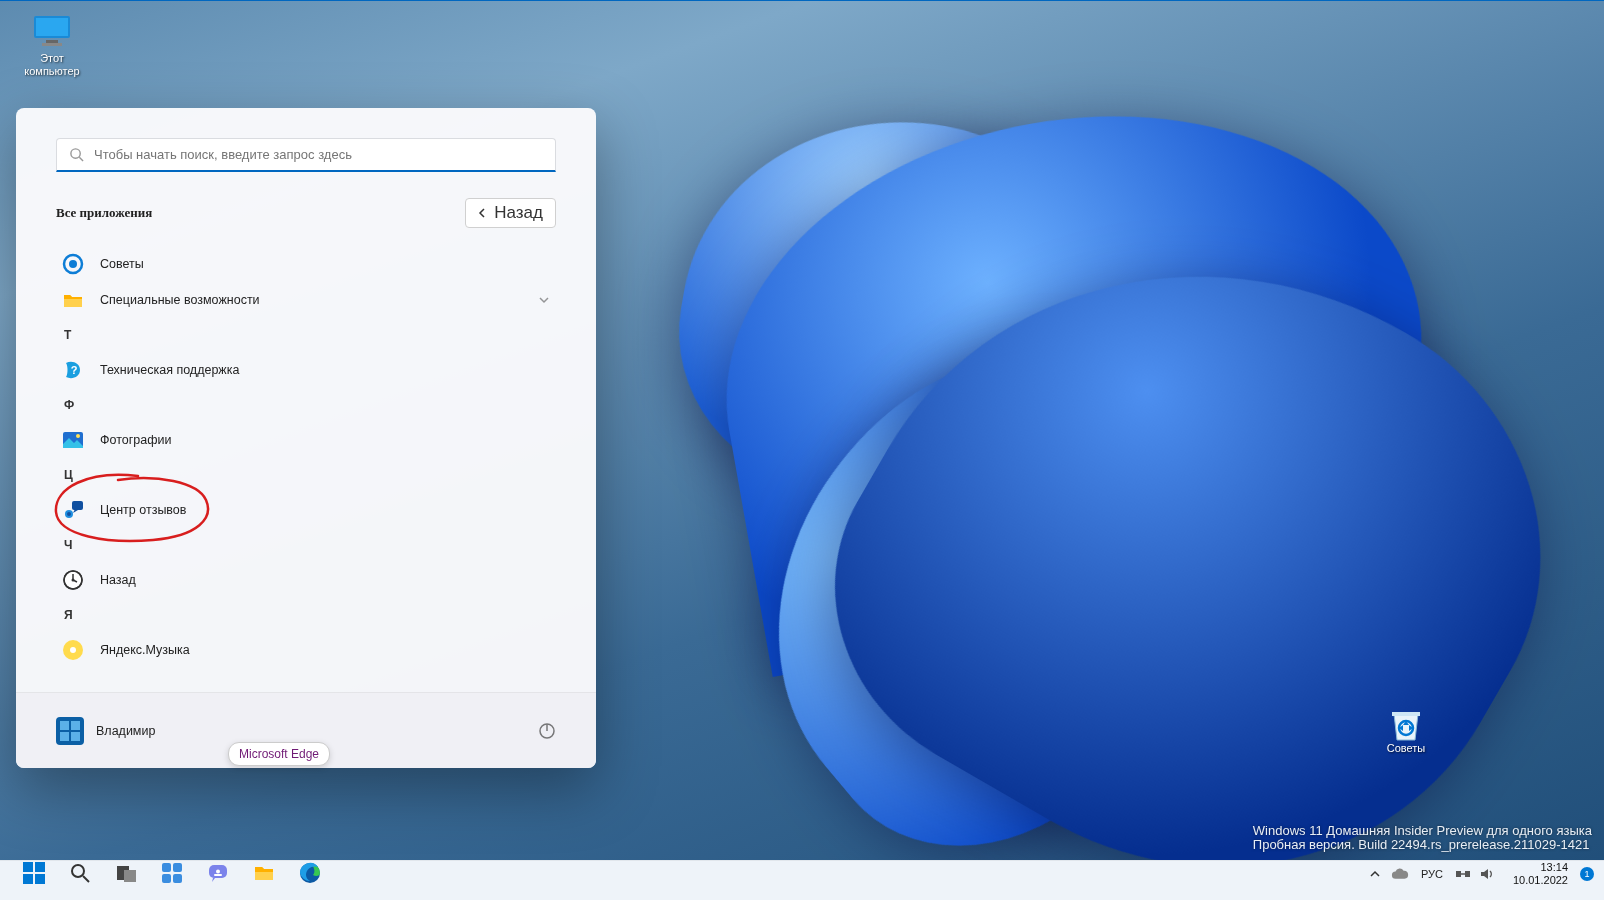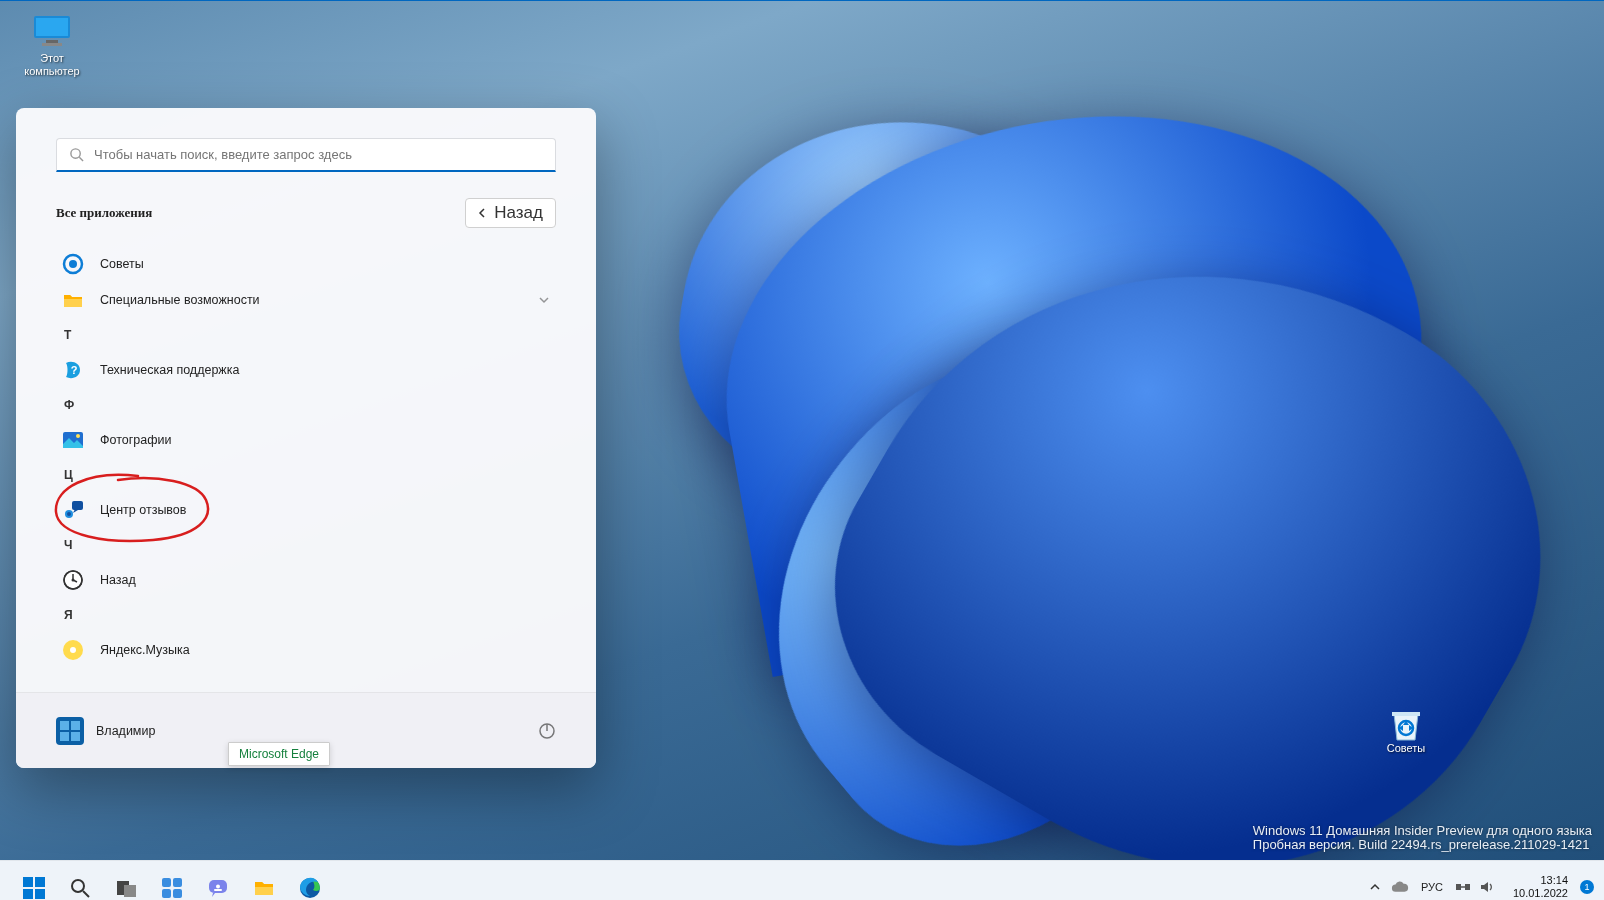--- a/index.html
+++ b/index.html
@@ -19,21 +19,21 @@
   .desktop-icon .ic { width: 40px; height: 34px; margin: 0 auto 4px; }
   .desktop-icon .lbl { color: #fff; font-size: 11px; line-height: 13px; text-shadow: 1px 1px 2px rgba(0,0,0,.7); }
   .pc-icon { left: 14px; top: 14px; }
   .recycle-icon { right: 160px; bottom: 160px; }
   .monitor-svg { fill: #1a8ad6; }
 
   
   .watermark { position: absolute; right: 12px; bottom: 48px; color: #e8eef5; font-size: 13px; line-height: 14px; z-index: 2; text-shadow: 0 0 3px rgba(0,0,0,.5);}
 
   
-  .taskbar { position: absolute; left: 0; right: 0; bottom: 0; height: 40px; background: #eef3f9; display: flex; align-items: flex-end; z-index: 50; border-top: 1px solid rgba(0,0,0,.05);}
+  .taskbar { position: absolute; left: 0; right: 0; bottom: 0; height: 40px; background: #eef3f9; display: flex; align-items: flex-start; z-index: 50; border-top: 1px solid rgba(0,0,0,.05);}
   .taskbar .left { display: flex; align-items: center; gap: 22px; padding-left: 22px; }
   .taskbar .right { margin-left: auto; display: flex; align-items: center; gap: 8px; padding-right: 10px; }
   .tb-btn { width: 24px; height: 24px; display: flex; align-items: center; justify-content: center; cursor: pointer; }
   .tb-icon { width: 22px; height: 22px; }
   .clock { text-align: right; font-size: 11px; line-height: 13px; color: #111; padding: 0 4px; margin-left: 6px; }
   .lang { font-size: 11px; color: #222; padding: 0 4px; }
   .noti-dot { width: 14px; height: 14px; border-radius: 50%; background: #0078d4; color:#fff; font-size:9px; display:flex; align-items:center; justify-content:center;}
 
   
   .start-menu { position: absolute; left: 16px; top: 108px; width: 580px; height: 660px; background: rgba(250,250,252,.97); border-radius: 8px; box-shadow: 0 20px 60px rgba(0,0,0,.35); z-index: 40; display:flex; flex-direction:column; }
@@ -49,21 +49,21 @@
   .letter-heading { font-size: 12px; font-weight: 600; color: #333; padding: 10px 0 10px 8px; }
   .app-item { display: flex; align-items: center; gap: 16px; height: 36px; padding: 0 6px; border-radius: 4px; cursor: pointer;}
   .app-item .aicon { width: 22px; height: 22px; display:flex; align-items:center; justify-content:center;}
   .app-item .aname { font-size: 12.5px; color: #222;}
   .app-item .expand { margin-left:auto; width:12px; height:12px; opacity:.6;}
   .sm-footer { height: 76px; background: rgba(240,240,244,.9); border-top:1px solid rgba(0,0,0,.05); border-radius: 0 0 8px 8px; display:flex; align-items:center; padding: 0 40px;}
   .user { display:flex; align-items:center; gap:12px; cursor:pointer;}
   .user .avatar { width:28px; height:28px; border-radius:4px; background:#0b5fa5; display:flex; align-items:center; justify-content:center;}
   .user .uname { font-size: 12.5px; color:#222;}
   .power { margin-left:auto; width:18px; height:18px; cursor:pointer; opacity:.7;}
-  .tooltip { position:absolute; left: 228px; top: 742px; background:#fff; border:1px solid #ccc; border-radius:1px; padding: 4px 10px; font-size:12px; color:#15803d; z-index:60; box-shadow:0 2px 6px rgba(0,0,0,.15);}
+  .tooltip { position:absolute; left: 228px; top: 742px; background:#fff; border:1px solid #ccc; border-radius:11px; padding: 4px 10px; font-size:12px; color:#701a75; z-index:60; box-shadow:0 2px 6px rgba(0,0,0,.15);}
 
   
   .scribble { position:absolute; left: 48px; top: 468px; width: 170px; height: 80px; z-index: 45; pointer-events:none;}
 
   
   svg { display:block; }
 </style>
 </head>
 <body>
 

